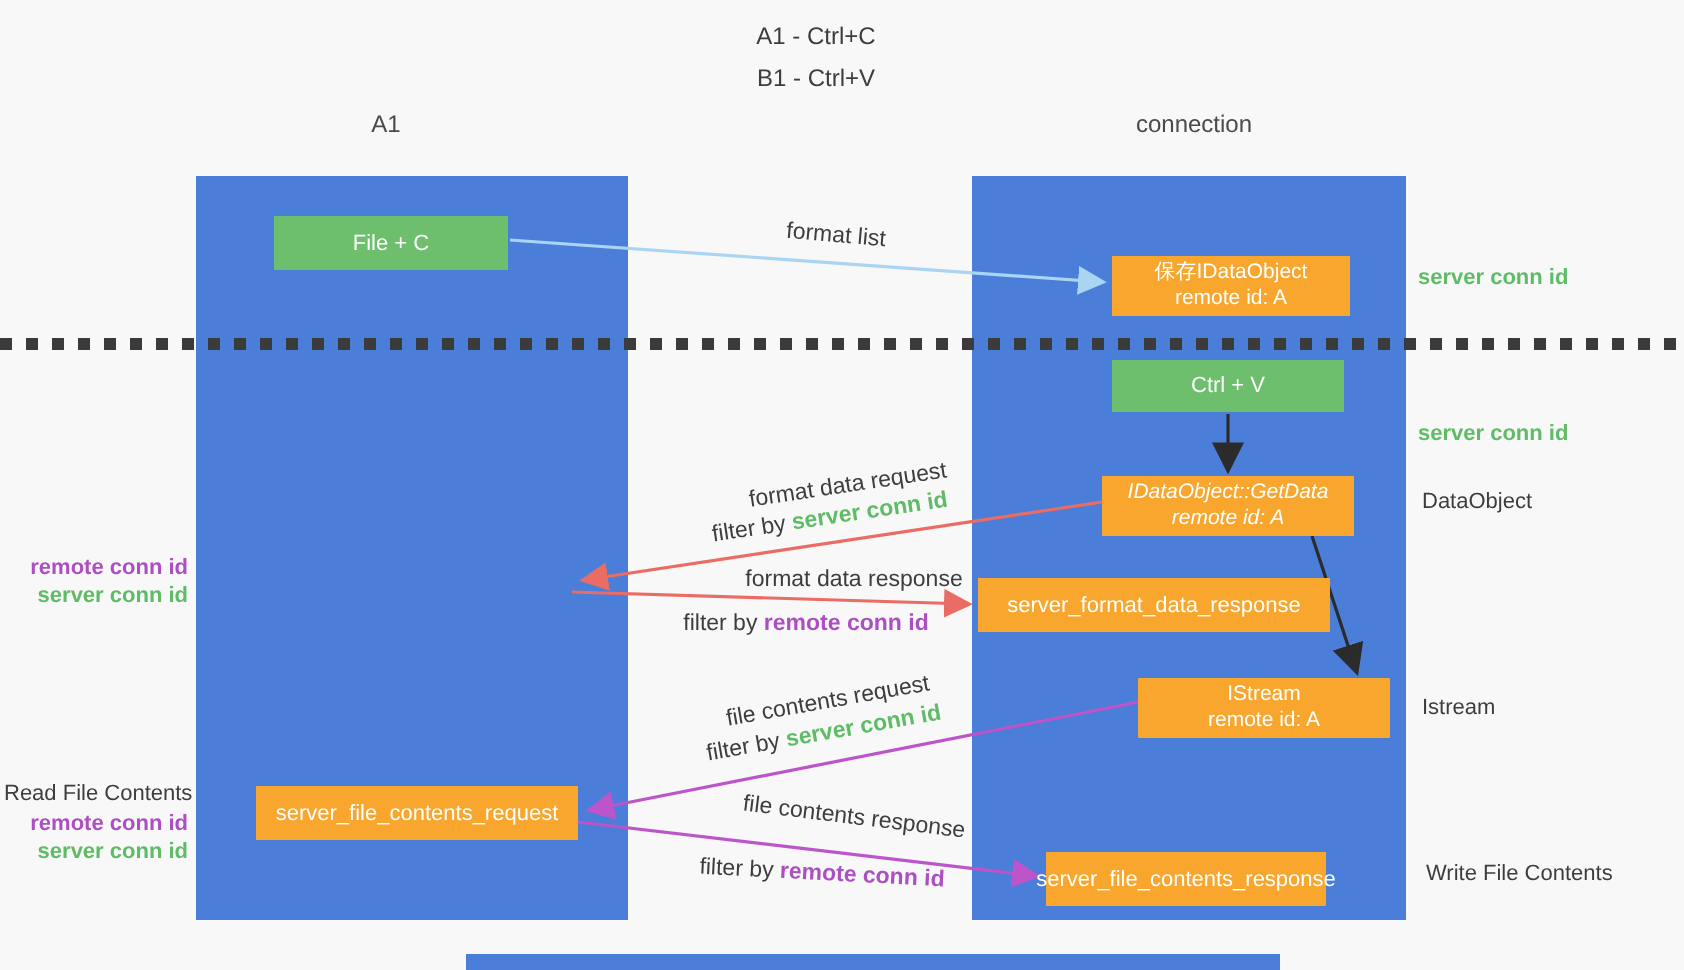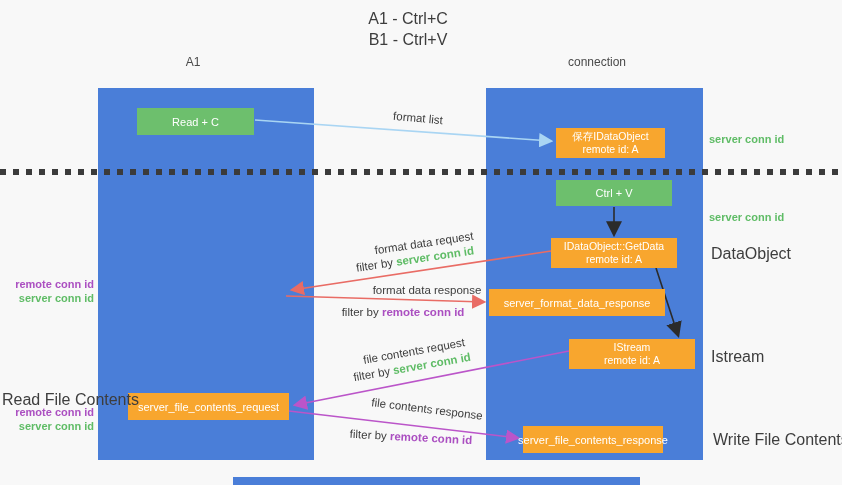--- a/index.html
+++ b/index.html
@@ -5,41 +5,41 @@
   :root{
     --lane-blue:#4a7ed8; --box-green:#6dbf6d; --box-orange:#f8a62e;
     --arrow-salmon:#e96c65; --arrow-purple:#bb55c9; --arrow-lightblue:#a9d5f3;
     --arrow-black:#2b2b2b; --text-green:#5fbc66; --text-purple:#ab4fc1;
     --text-dark:#3d3d3d; --bg:#f8f8f8;
   }
   html,body{margin:0;padding:0;}
   body{font-family:"Liberation Sans",sans-serif;background:var(--bg);}
   .canvas{position:relative;width:842px;height:485px;overflow:hidden;background:var(--bg);}
   .title{position:absolute;left:308px;top:8px;width:200px;text-align:center;
-         font-size:16px;line-height:21px;color:var(--text-dark);}
+         font-size:12px;line-height:21px;color:var(--text-dark);}
   .lane-header{position:absolute;width:120px;text-align:center;font-size:12px;
          line-height:15px;color:#4a4a4a;top:55px;}
   .lane{position:absolute;top:88px;height:372px;background:var(--lane-blue);z-index:1;}
   .dotted{position:absolute;left:0;top:169px;width:842px;height:6px;z-index:3;
          background:repeating-linear-gradient(90deg,#3b3b3b 0 6px,transparent 6px 13px);}
   .arrows{position:absolute;left:0;top:0;z-index:2;}
   .s-blue{stroke:var(--arrow-lightblue);stroke-width:1.6;}
   .s-black{stroke:var(--arrow-black);stroke-width:1.6;}
   .s-salmon{stroke:var(--arrow-salmon);stroke-width:1.6;}
   .s-purple{stroke:var(--arrow-purple);stroke-width:1.6;}
   .f-blue{fill:var(--arrow-lightblue);} .f-black{fill:var(--arrow-black);}
   .f-salmon{fill:var(--arrow-salmon);} .f-purple{fill:var(--arrow-purple);}
   .node{position:absolute;display:flex;align-items:center;justify-content:center;
         color:#fff;font-size:11px;text-align:center;z-index:4;}
   .node .two{line-height:13px;font-size:10.5px;}
   .green-box{background:var(--box-green);}
   .orange-box{background:var(--box-orange);}
   .flabel{position:absolute;font-size:11.5px;color:var(--text-dark);
         white-space:nowrap;z-index:5;}
-  .slabel{position:absolute;font-size:16px;color:var(--text-dark);
+  .slabel{position:absolute;font-size:11px;color:var(--text-dark);
         white-space:nowrap;z-index:5;}
   .idlabel{position:absolute;font-size:11px;font-weight:bold;white-space:nowrap;z-index:5;}
   .gt{color:var(--text-green);font-weight:bold;}
   .pt{color:var(--text-purple);font-weight:bold;}
   .left-group{position:absolute;left:0;width:94px;text-align:right;font-size:11px;
         font-weight:bold;line-height:13.5px;z-index:5;}
   .bottom-strip{position:absolute;left:233px;top:477px;width:407px;height:8px;
         background:var(--lane-blue);z-index:1;}
 </style>
 </head>
@@ -83,32 +83,32 @@
     <line x1="255" y1="120" x2="551" y2="141" class="s-blue" marker-end="url(#m-blue)"></line>
     <line x1="614" y1="207" x2="614" y2="234" class="s-black" marker-end="url(#m-black)"></line>
     <line x1="551" y1="251" x2="292" y2="290" class="s-salmon" marker-end="url(#m-salmon)"></line>
     <line x1="286" y1="296" x2="484" y2="302" class="s-salmon" marker-end="url(#m-salmon)"></line>
     <line x1="656" y1="268" x2="678" y2="335" class="s-black" marker-end="url(#m-black)"></line>
     <line x1="569" y1="351" x2="295" y2="405" class="s-purple" marker-end="url(#m-purple)"></line>
     <line x1="289" y1="411" x2="518" y2="438" class="s-purple" marker-end="url(#m-purple)"></line>
   </svg>
 
   <div class="node green-box" style="left:137px;top:108px;width:117px;height:27px;">
-    <span>Read + C</span>
+    <span>File + C</span>
   </div>
-  <div class="node orange-box" style="left:556px;top:128px;width:109px;height:30px;">
+  <div class="node orange-box" style="left:556px;top:128px;width:119px;height:30px;">
     <div class="two">
       <div>保存IDataObject</div>
       <div>remote id: A</div>
     </div>
   </div>
   <div class="node green-box" style="left:556px;top:180px;width:116px;height:26px;">
     <span>Ctrl + V</span>
   </div>
-  <div class="node orange-box" style="left:551px;top:238px;width:126px;height:30px;">
+  <div class="node orange-box" style="left:551px;top:238px;width:126px;height:30px;font-style:italic;">
     <div class="two">
       <div>IDataObject::GetData</div>
       <div>remote id: A</div>
     </div>
   </div>
   <div class="node orange-box" style="left:489px;top:289px;width:176px;height:27px;">
     <span>server_format_data_response</span>
   </div>
   <div class="node orange-box" style="left:569px;top:339px;width:126px;height:30px;">
     <div class="two">

